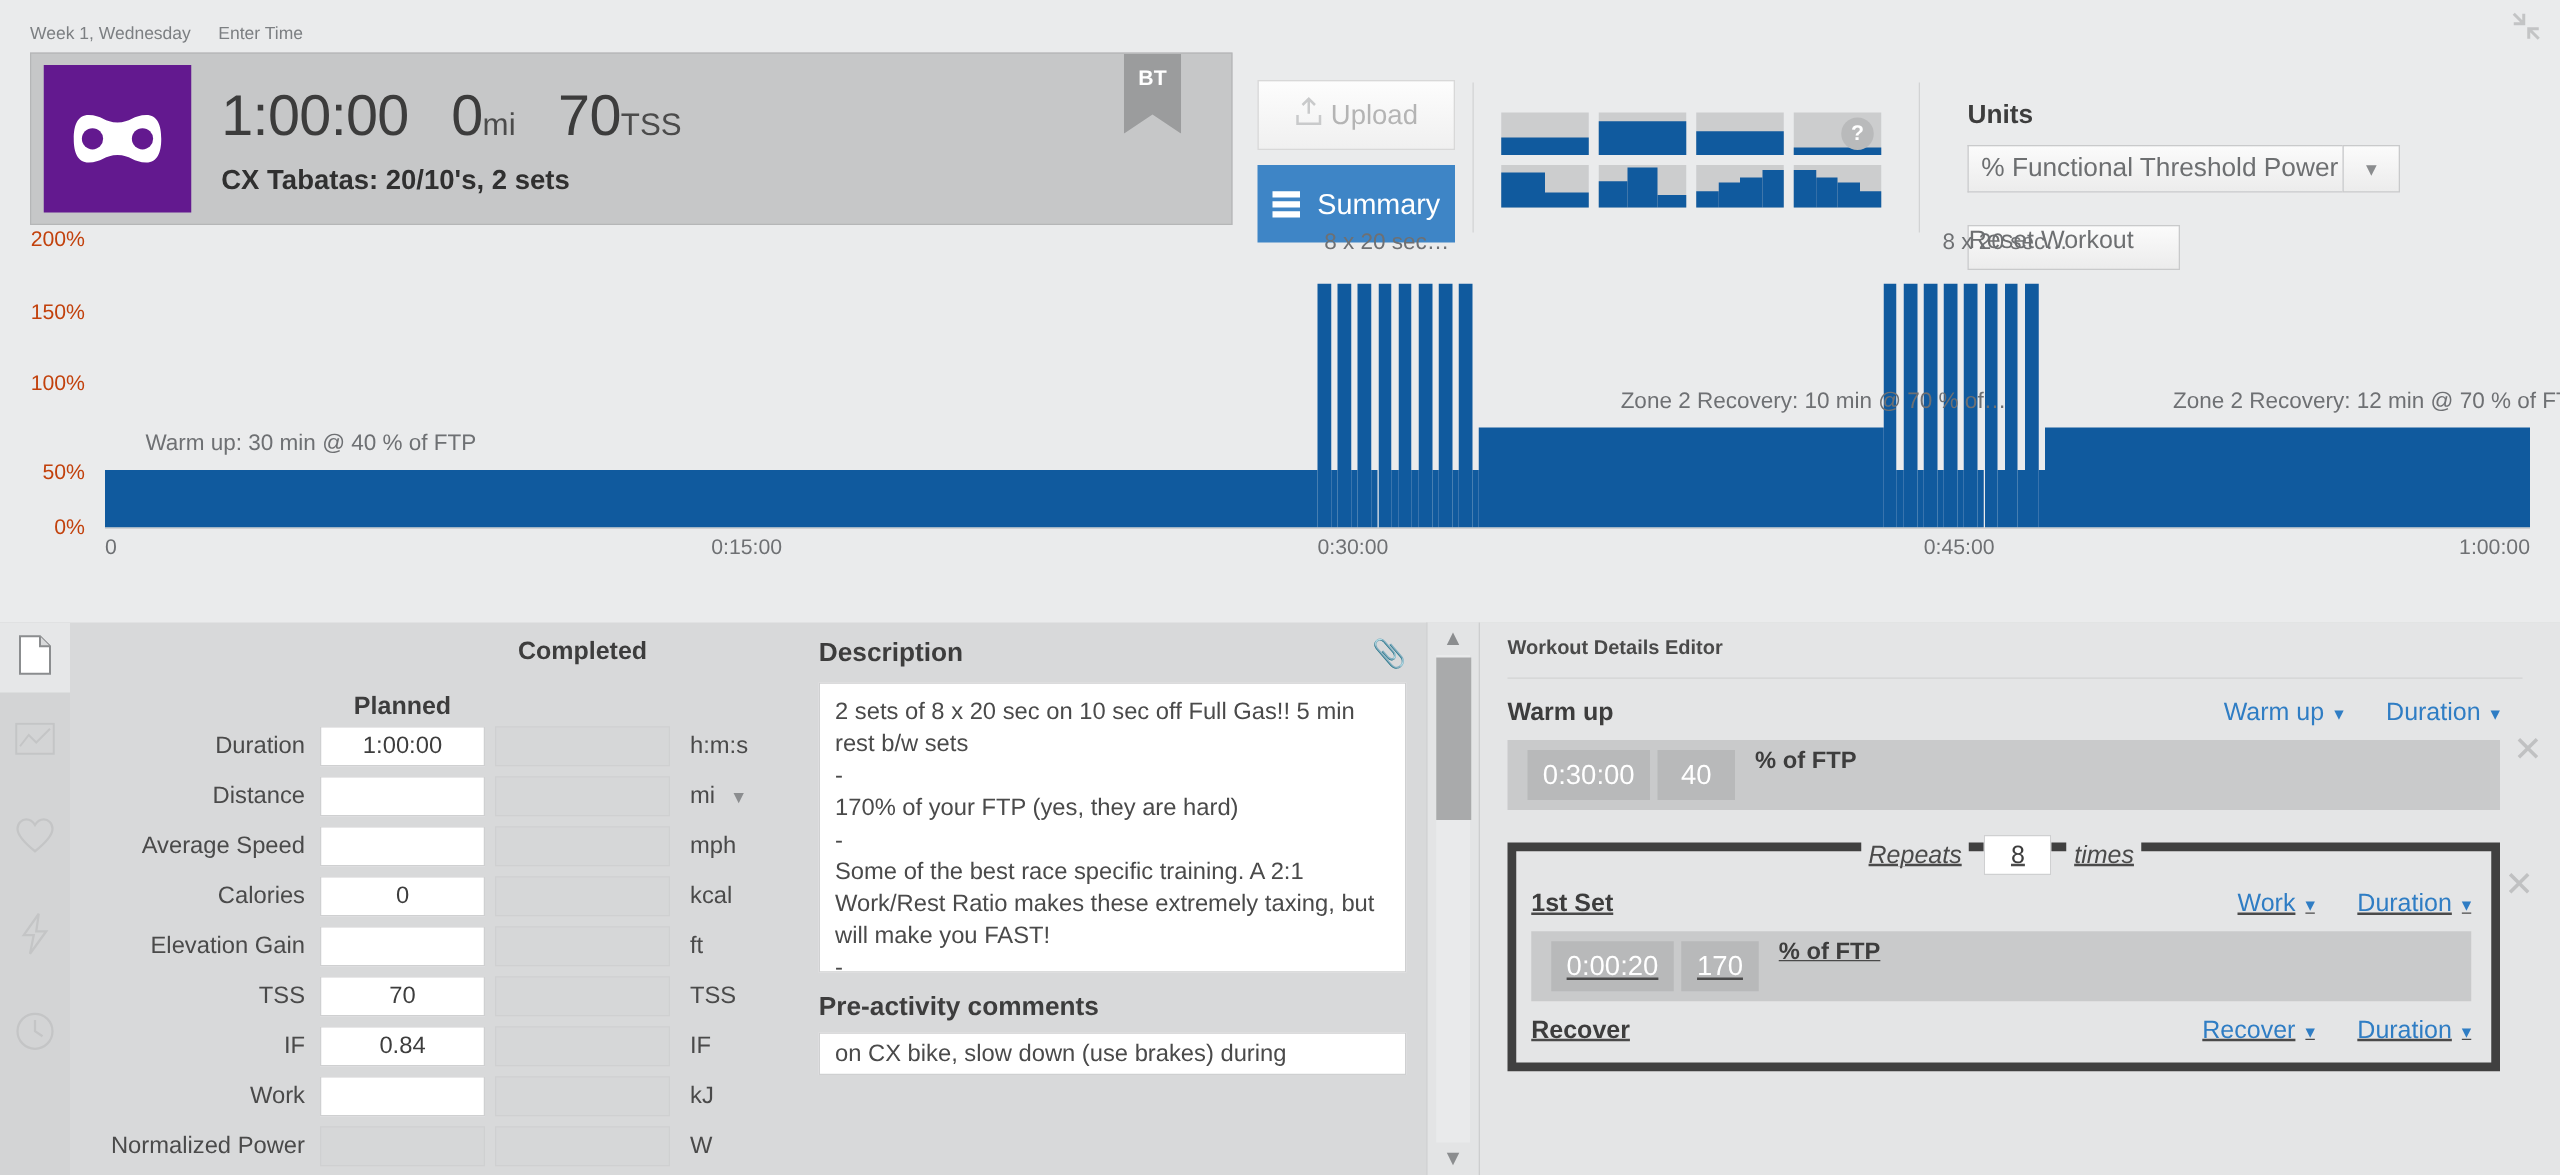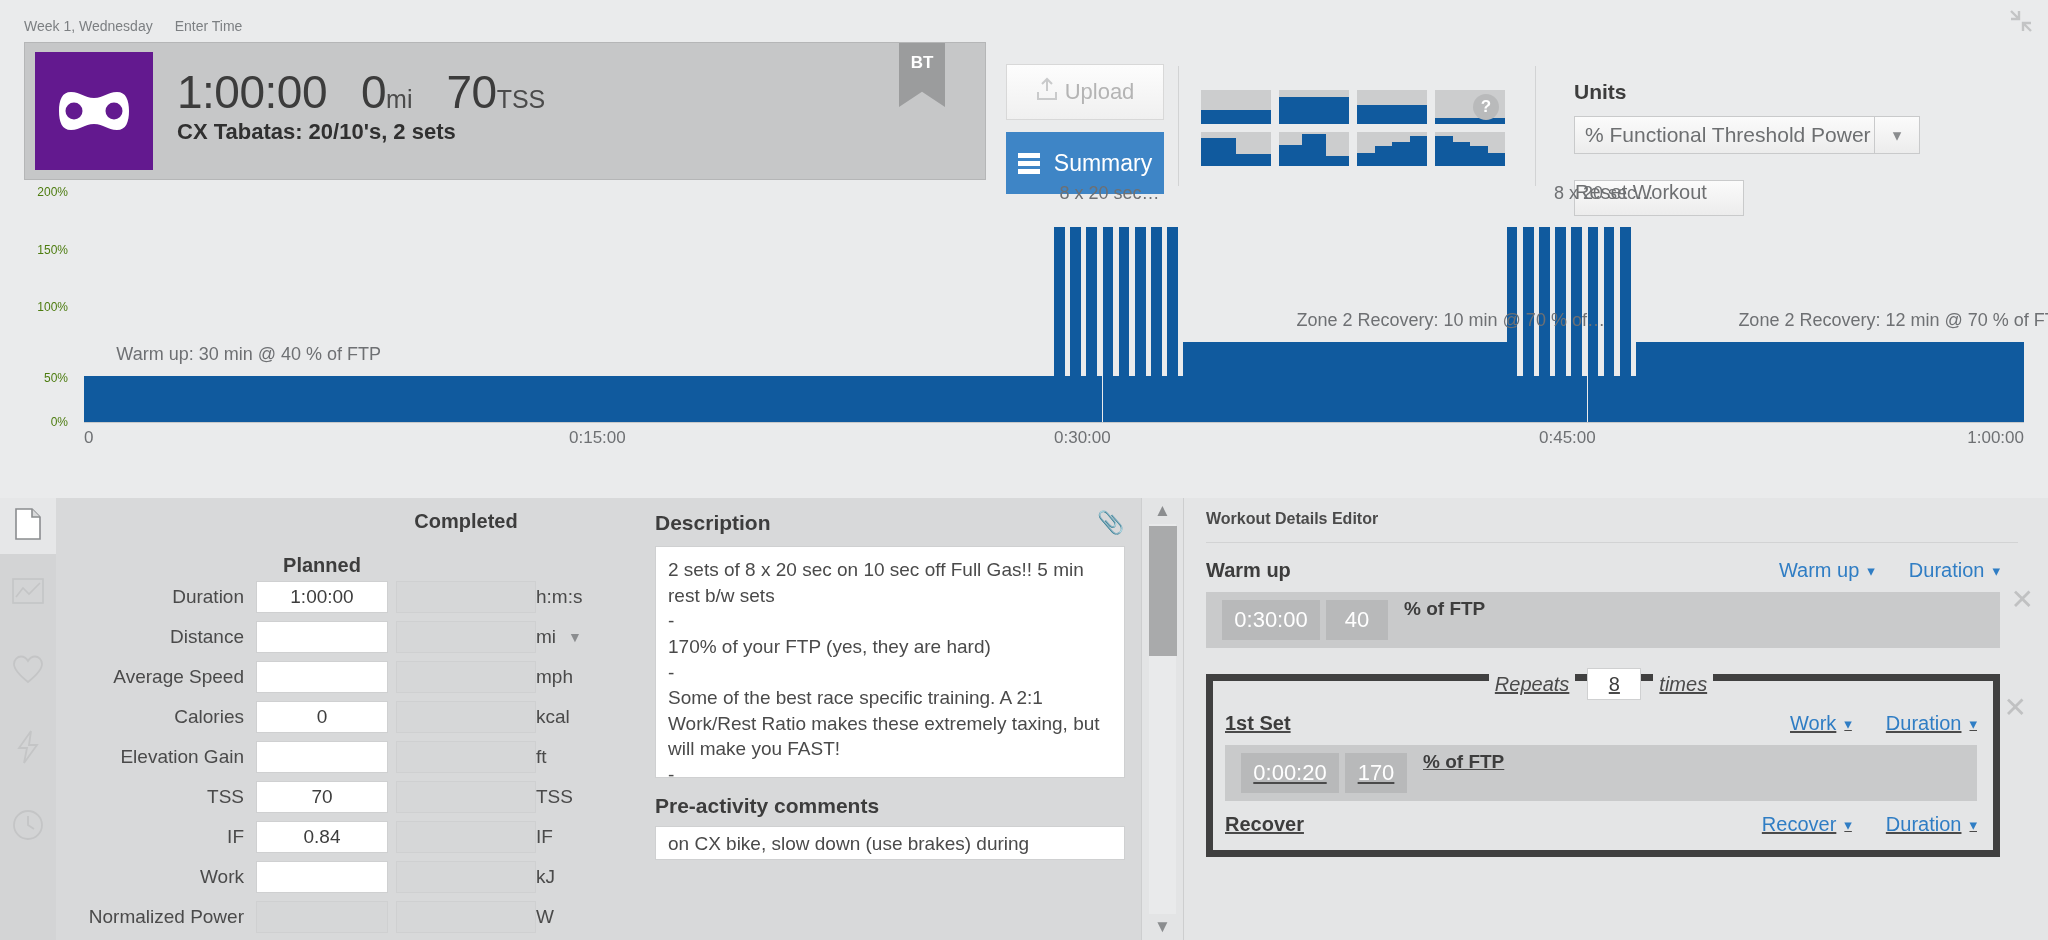--- a/index.html
+++ b/index.html
@@ -25,21 +25,21 @@
   .sport-icon {
     width: 118px; height: 118px; margin: 9px 0 0 10px; background: #63198f;
     display: flex; align-items: center; justify-content: center; flex: none;
   }
   .chain { width: 74px; height: 42px; }
   .card-body { padding: 22px 0 0 24px; }
   .metrics { display: flex; align-items: baseline; gap: 34px; }
   .m-big { font-size: 46px; color: #3c3c3c; font-weight: 300; letter-spacing: -.5px; }
   .m-unit { font-size: 25px; color: #4b4b4b; }
   .m-pair { display: flex; align-items: baseline; }
-  .card-title { font-size: 22px; font-weight: bold; color: #303030; }
+  .card-title { margin-top: 12px; font-size: 22px; font-weight: bold; color: #303030; }
   .ribbon {
     position: absolute; right: 40px; top: 0; width: 46px; height: 64px; background: #9b9c9d;
     clip-path: polygon(0 0, 100% 0, 100% 100%, 50% 76%, 0 100%);
     color: #fff; font-size: 17px; font-weight: bold; text-align: center; padding-top: 10px;
   }
 
   .btncol { width: 178px; padding: 22px 0 0 20px; display: flex; flex-direction: column; gap: 12px; }
   .btn-upload {
     height: 56px; background: linear-gradient(#fdfdfd,#f0f0f0); border: 1px solid #d8d8d8;
     display: flex; align-items: center; justify-content: center; gap: 7px;
@@ -79,21 +79,21 @@
     display: flex; align-items: center; justify-content: center; color: #8a8c8e; font-size: 17px; cursor: pointer;
   }
   .btn-reset {
     margin-top: 26px; width: 170px; height: 36px; background: linear-gradient(#fbfbfb,#ececec);
     border: 1px solid #c9cacb; font-size: 20px; color: #6d6f71; cursor: pointer;
   }
 
   
   .chartzone { position: relative; height: 258px; margin-top: 10px; }
   .ylabels { position: absolute; left: 0; top: 0; width: 76px; height: 230px; }
-  .ylabels div { position: absolute; right: 8px; font-size: 12px; color: #4d7c0f; transform: translateY(-50%); }
+  .ylabels div { position: absolute; right: 8px; font-size: 17px; color: #c2410c; transform: translateY(-50%); }
   .plot { position: absolute; left: 84px; right: 24px; top: 0; height: 230px; }
   .seg { position: absolute; bottom: 0; background: #105a9e; }
   .seglabel { position: absolute; font-size: 18px; color: #6e7073; white-space: nowrap; }
   .xaxis { position: absolute; left: 84px; right: 24px; top: 236px; height: 28px; }
   .xaxis span { position: absolute; font-size: 17px; color: #6e7073; }
   .axisline { position: absolute; left: 84px; right: 24px; top: 230px; height: 1px; background: #c8c9ca; }
 
   
   .bottom { position: absolute; top: 498px; left: 0; right: 0; bottom: 0; display: flex; background: #d8d9da; }
 
@@ -105,21 +105,21 @@
   .fieldhead { display: flex; font-size: 20px; font-weight: bold; color: #3d3d3d; }
   .fh-label { width: 200px; }
   .fh-planned { width: 132px; text-align: center; margin-top: 44px; }
   .fh-completed { width: 140px; text-align: center; margin-left: 8px; }
   .frow { display: flex; align-items: center; height: 40px; }
   .f-label { width: 200px; text-align: right; padding-right: 12px; font-size: 19px; color: #4a4a4a; }
   .f-planned { width: 132px; height: 32px; background: #fff; border: 1px solid #cfd0d1;
                font-size: 19px; color: #3d3d3d; display: flex; align-items: center; justify-content: center; }
   .f-planned.ro { background: #d6d7d8; }
   .f-completed { width: 140px; height: 32px; background: #d6d7d8; border: 1px solid #cfd0d1; margin-left: 8px; }
-  .f-unit { margin-left: 0; font-size: 19px; color: #4a4a4a; display: flex; align-items: center; gap: 12px; }
+  .f-unit { margin-left: 16px; font-size: 19px; color: #4a4a4a; display: flex; align-items: center; gap: 12px; }
   .caret { color: #8b8d8f; font-size: 14px; }
 
   .descpane { width: 500px; flex: none; padding: 12px 16px 0 14px; position: relative; }
   .desc-head { display: flex; align-items: center; justify-content: space-between; }
   .desc-head h3 { font-size: 21px; font-weight: bold; color: #3d3d3d; }
   .clip { color: #5a9bd8; font-size: 22px; cursor: pointer; }
   .desc-box {
     margin-top: 10px; height: 232px; background: #fff; border: 1px solid #cfd0d1;
     padding: 10px 12px; font-size: 19px; line-height: 1.35; color: #4a4a4a; overflow: hidden;
   }

